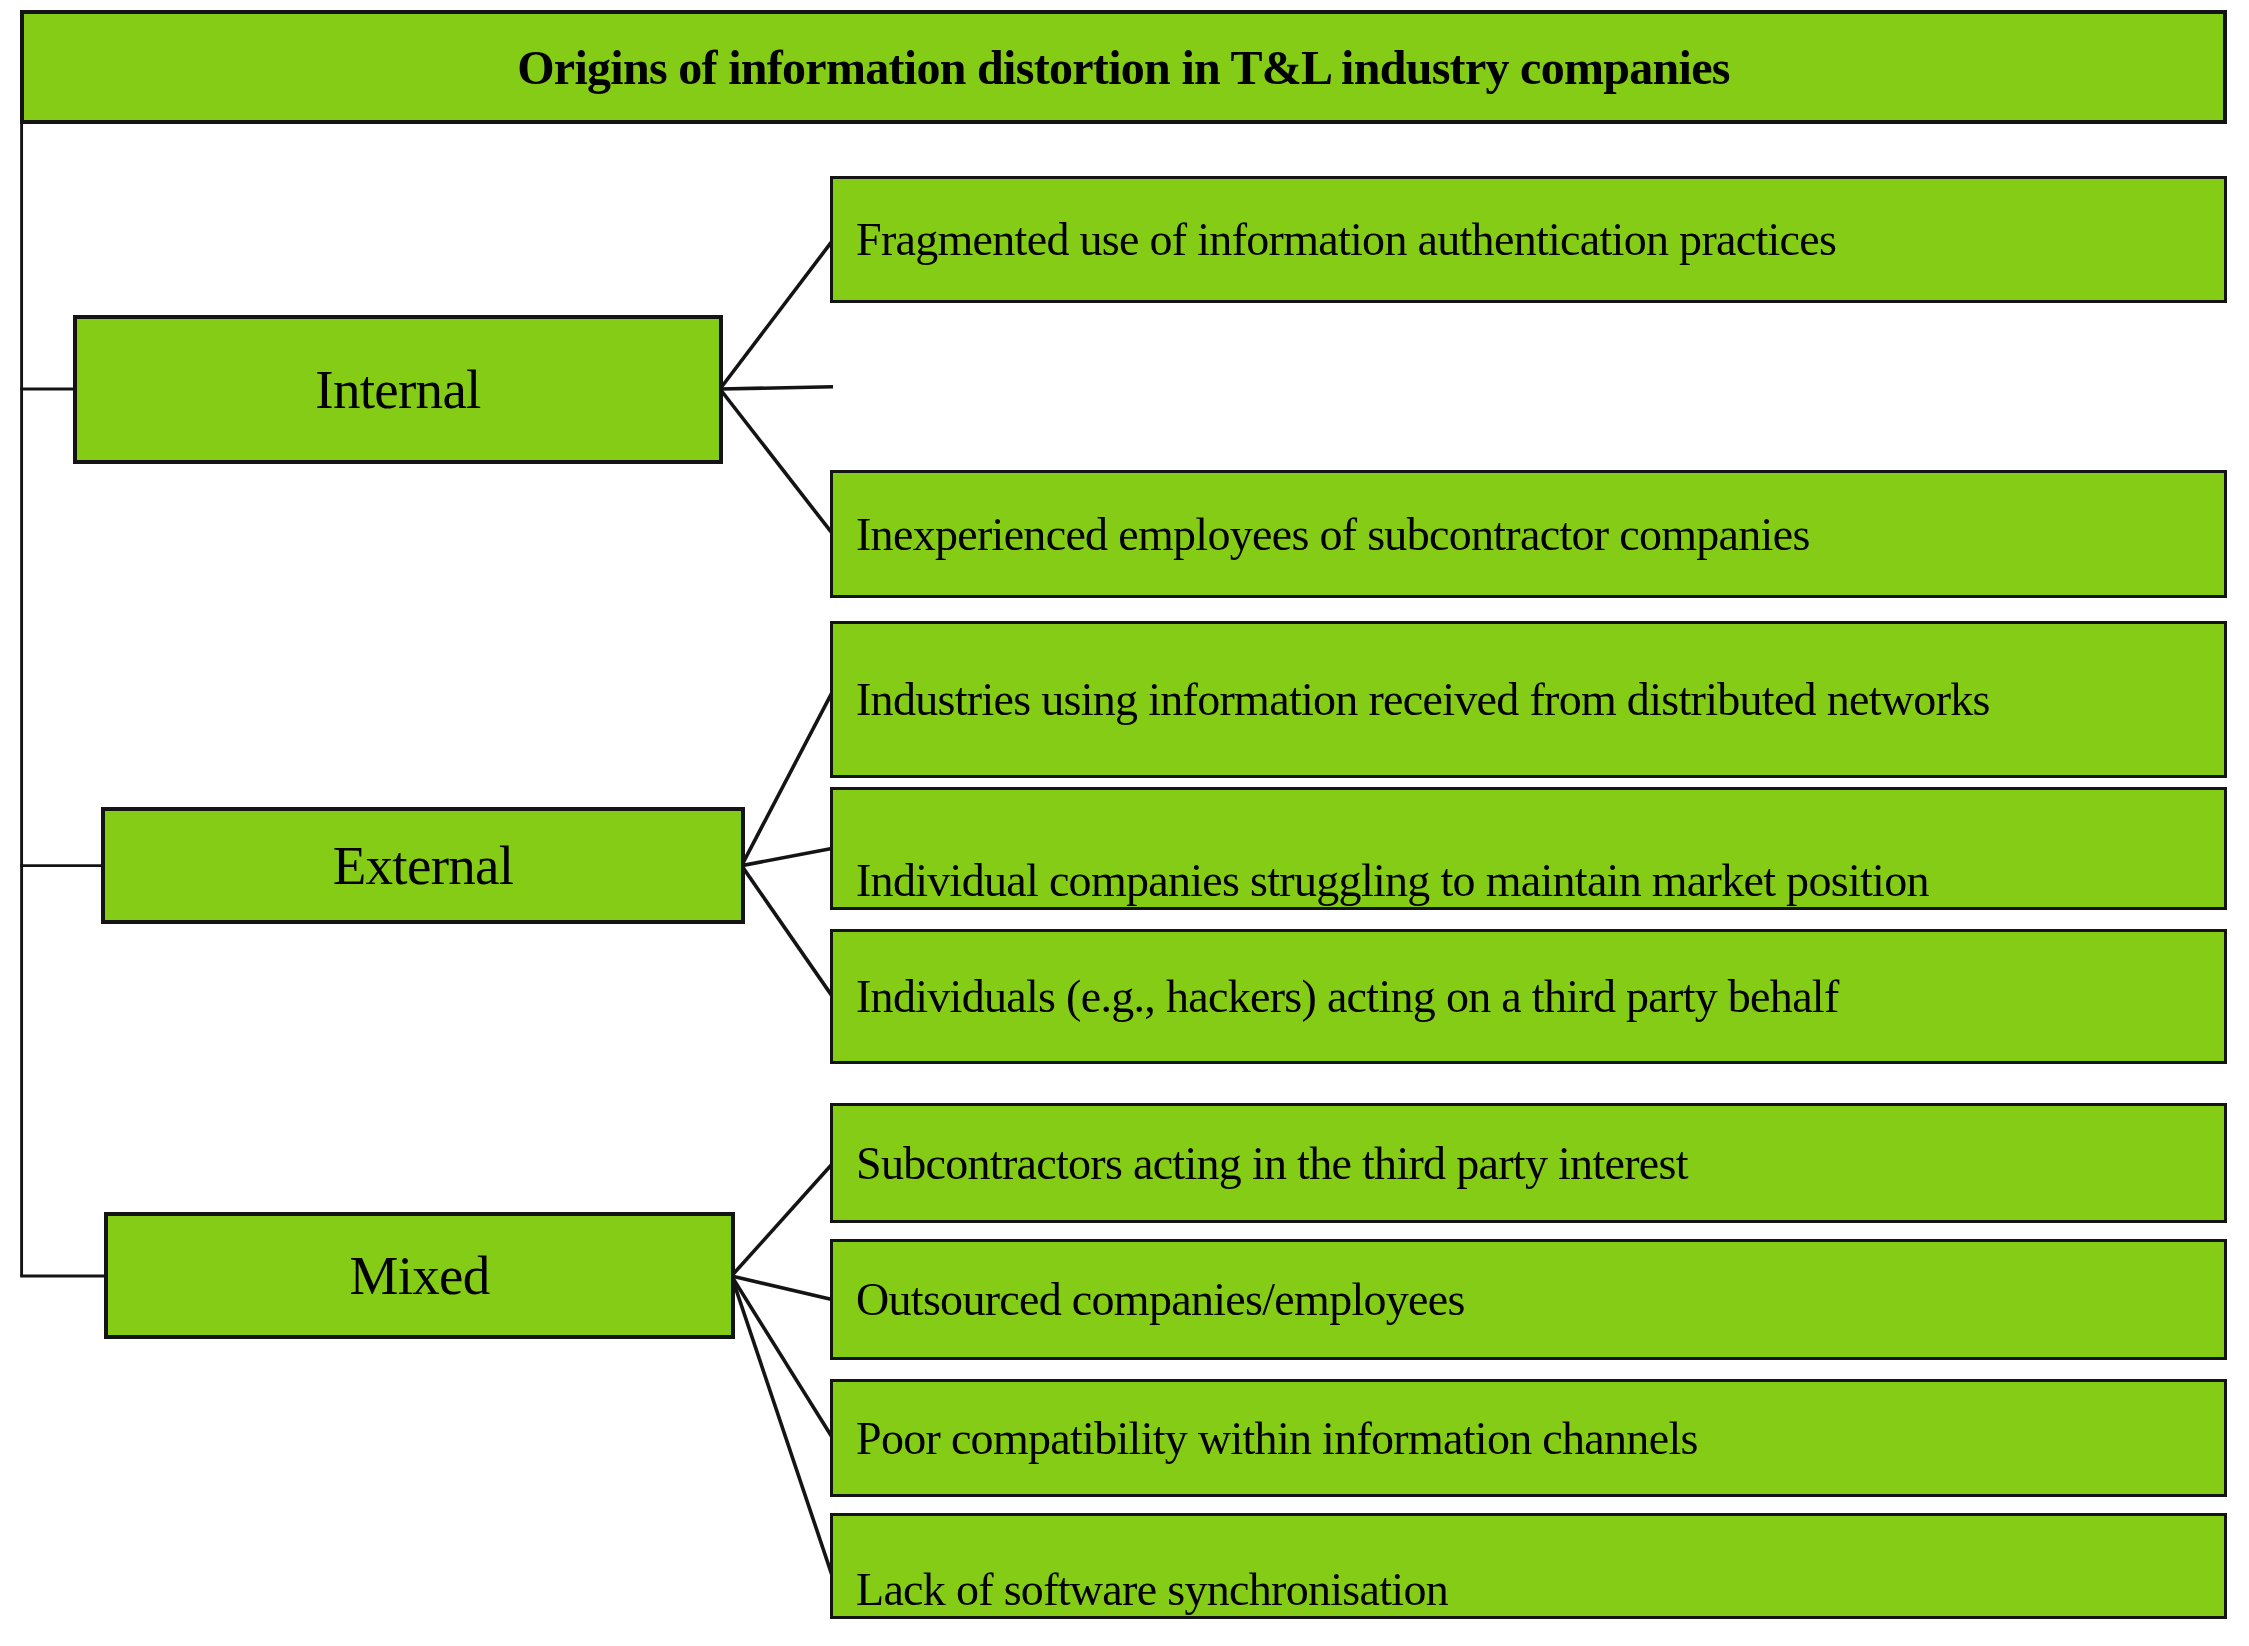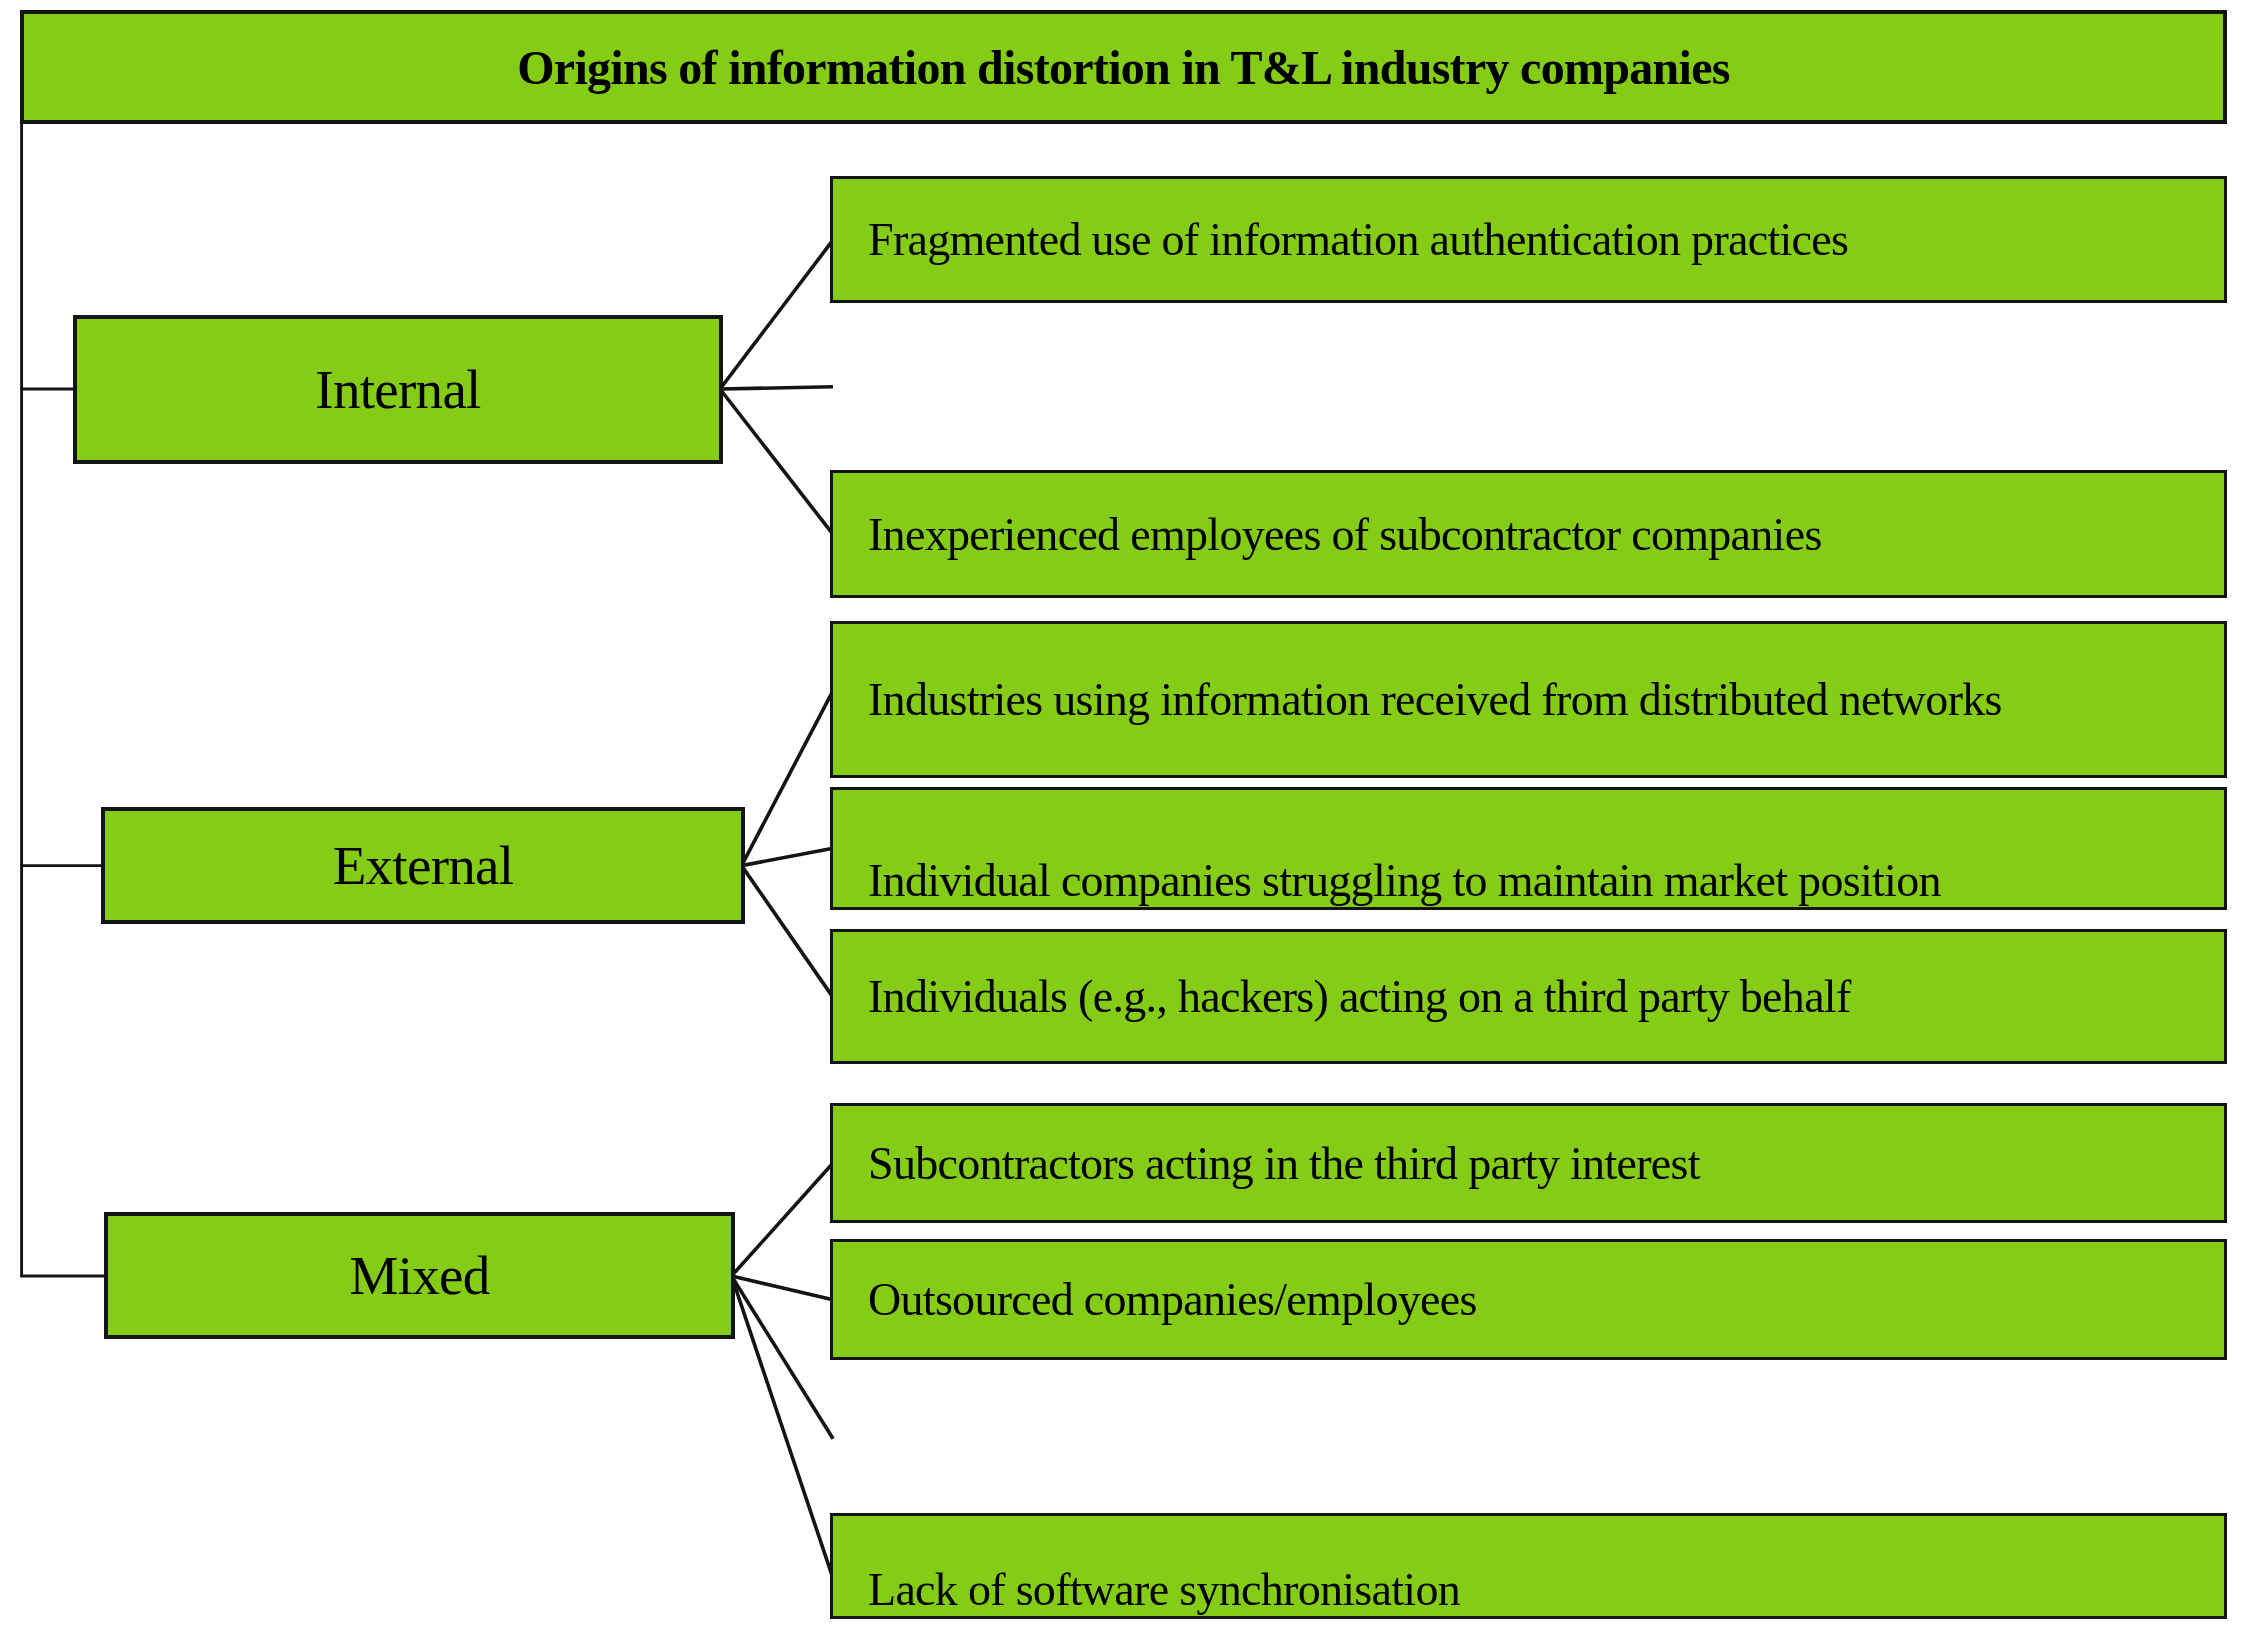--- a/index.html
+++ b/index.html
@@ -51,21 +51,21 @@
     justify-content: center;
     font-size: 55px;
     letter-spacing: -0.7px;
   }
   .cat-internal { left: 73px; top: 315px;  width: 650px; height: 149px; }
   .cat-external { left: 101px; top: 807px; width: 644px; height: 117px; }
   .cat-mixed    { left: 104px; top: 1212px; width: 631px; height: 127px; }
   .item-box {
     left: 830px;
     width: 1397px;
-    padding-left: 35px;
+    padding-left: 23px;
     justify-content: flex-start;
     font-size: 46px;
     letter-spacing: -0.7px;
     white-space: nowrap;
   }
   .i0 { top: 176px;  height: 127px; }
   .i1 { top: 323px;  height: 128px; }
   .i2 { top: 470px;  height: 128px; }
   .e0 { top: 621px;  height: 157px; }
   .e1 { top: 787px; height: 123px; align-items: flex-end; }
@@ -132,18 +132,21 @@
   <div class="box item-box e2">
     <span>Individuals (e.g., hackers) acting on a third party behalf</span>
   </div>
 
   <div class="box item-box m0">
     <span>Subcontractors acting in the third party interest</span>
   </div>
   <div class="box item-box m1">
     <span>Outsourced companies/employees</span>
   </div>
+  <div class="box item-box m2">
+    <span>Poor compatibility within information channels</span>
+  </div>
   <div class="box item-box m3">
     <span>Lack of software synchronisation</span>
   </div>
 
 </div>
 
 
 </body></html>

